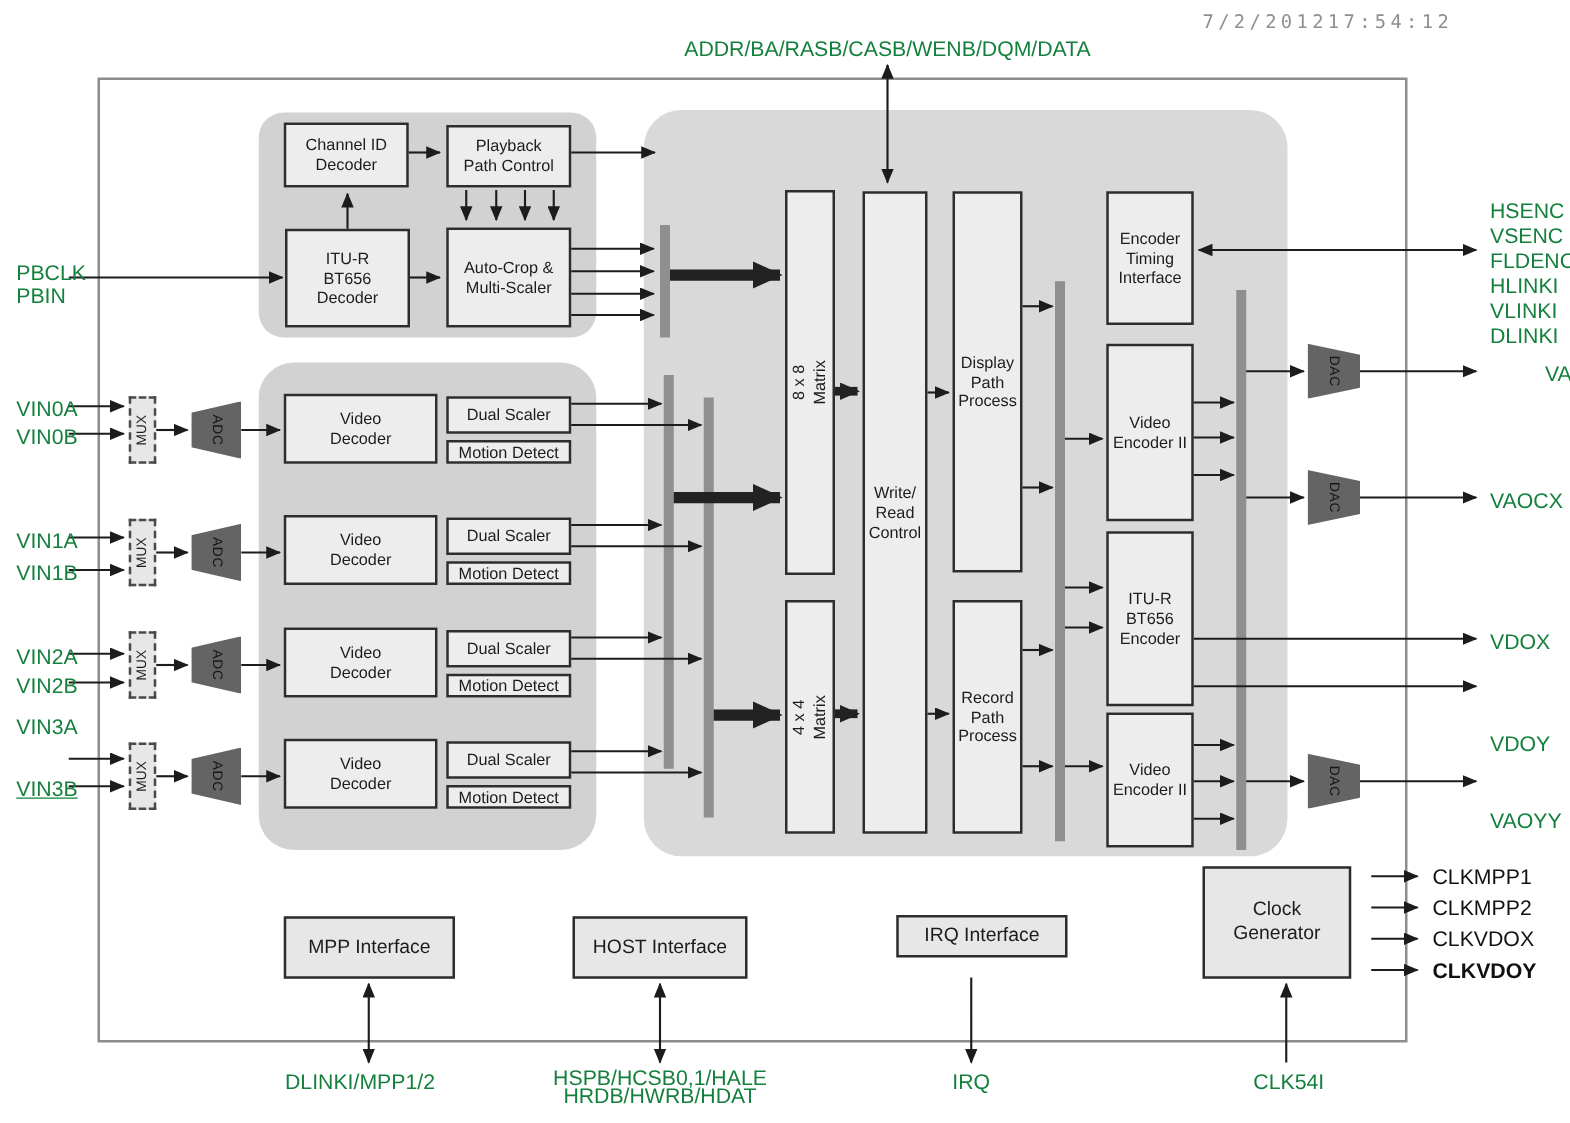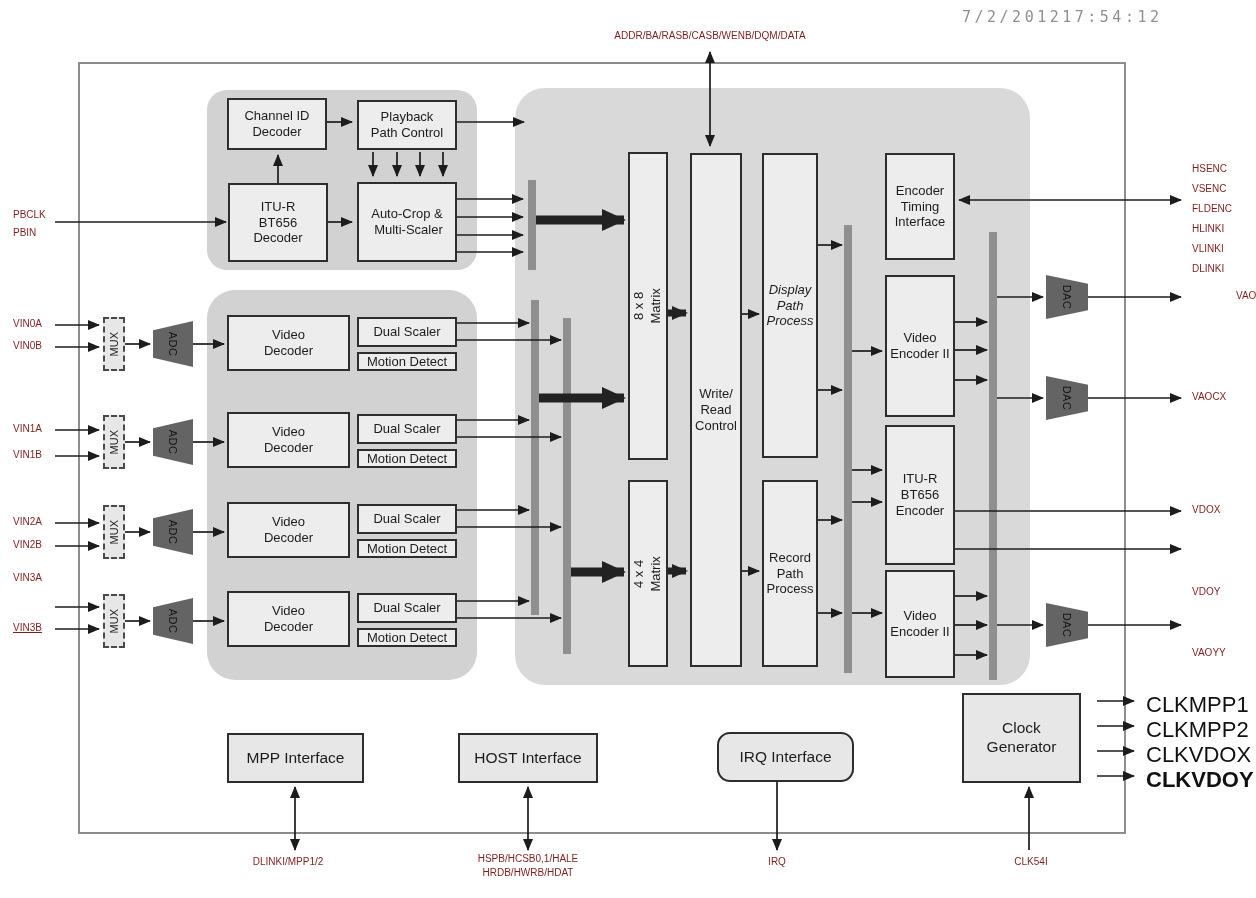--- a/index.html
+++ b/index.html
@@ -10,23 +10,23 @@
   .box{position:absolute;background:#ededed;border:2px solid #2d2d2d;box-sizing:border-box;
        display:flex;align-items:center;justify-content:center;text-align:center;
        font-size:13px;line-height:1.22;color:#1c1c1c;white-space:pre-line;z-index:2;}
   .ifbox{font-size:15.5px;background:#e7e7e7;}
   .muxbox{background:#e7e7e7;border:2px dashed #4a4a4a;}
   .rot{transform:rotate(-90deg);white-space:pre;text-align:center;line-height:1.3;}
   .trap{position:absolute;background:#646464;display:flex;align-items:center;justify-content:center;z-index:2;}
   .trap span{transform:rotate(90deg);font-size:11px;color:#15151a;letter-spacing:0.5px;}
   .adc{clip-path:polygon(0% 20%,100% 0%,100% 100%,0% 80%);}
   .dac{clip-path:polygon(0% 0%,100% 20%,100% 80%,0% 100%);}
-  .lbl{position:absolute;font-size:10px;color:#7f1d1d;white-space:pre-line;z-index:4;}
+  .lbl{position:absolute;font-size:17px;color:#15803d;white-space:pre-line;z-index:4;}
   .ctr{text-align:center;}
-  .clklbl{font-size:22px;color:#111;}
+  .clklbl{font-size:17px;color:#111;}
   .stamp{font-family:"DejaVu Sans Mono",monospace;font-size:15px;color:#8f8f8f;letter-spacing:3.5px;}
   svg.wires{position:absolute;left:0;top:0;z-index:3;pointer-events:none;}
   .ln{stroke:#1c1c1c;stroke-width:1.7;fill:none;}
   .thick{stroke:#222;stroke-width:9;fill:none;}
   .med{stroke:#222;stroke-width:7;fill:none;}
   .bus{fill:#8f8f8f;}
 </style>
 </head>
 <body>
 
@@ -157,21 +157,21 @@
     </g>
   </svg>
 
   <div class="box" style="left:227px;top:98px;width:100px;height:52px;">Channel ID
 Decoder</div>
   <div class="box" style="left:357px;top:100px;width:100px;height:50px;">Playback
 Path Control</div>
   <div class="box" style="left:228px;top:183px;width:100px;height:79px;">ITU-R
 BT656
 Decoder</div>
-  <div class="box" style="left:357px;top:182px;width:100px;height:80px;text-align:right;">Auto-Crop &amp;
+  <div class="box" style="left:357px;top:182px;width:100px;height:80px;">Auto-Crop &amp;
 Multi-Scaler</div>
 
   <div class="box muxbox" style="left:103px;top:317px;width:22px;height:54px;"><span class="rot" style="font-size:11px;">MUX</span></div>
   <div class="trap adc" style="left:153px;top:321px;width:40px;height:46px;">
       <span>ADC</span>
     </div>
   <div class="box" style="left:227px;top:315px;width:123px;height:56px;">Video
 Decoder</div>
   <div class="box" style="left:357px;top:317px;width:100px;height:30px;">Dual Scaler</div>
   <div class="box" style="left:357px;top:352px;width:100px;height:19px;">Motion Detect</div>
@@ -203,21 +203,21 @@
   <div class="box" style="left:357px;top:593px;width:100px;height:30px;">Dual Scaler</div>
   <div class="box" style="left:357px;top:628px;width:100px;height:19px;">Motion Detect</div>
 
   <div class="box" style="left:628px;top:152px;width:40px;height:308px;"><span class="rot">8 x 8
 Matrix</span></div>
   <div class="box" style="left:628px;top:480px;width:40px;height:187px;"><span class="rot">4 x 4
 Matrix</span></div>
   <div class="box" style="left:690px;top:153px;width:52px;height:514px;">Write/
 Read
 Control</div>
-  <div class="box" style="left:762px;top:153px;width:56px;height:305px;font-style:italic;">Display
+  <div class="box" style="left:762px;top:153px;width:56px;height:305px;">Display
 Path
 Process</div>
   <div class="box" style="left:762px;top:480px;width:56px;height:187px;">Record
 Path
 Process</div>
 
   <div class="box" style="left:885px;top:153px;width:70px;height:107px;">Encoder
 Timing
 Interface</div>
   <div class="box" style="left:885px;top:275px;width:70px;height:142px;">Video
@@ -232,21 +232,21 @@
     </div>
   <div class="trap dac" style="left:1046px;top:376px;width:42px;height:44px;">
       <span>DAC</span>
     </div>
   <div class="trap dac" style="left:1046px;top:603px;width:42px;height:44px;">
       <span>DAC</span>
     </div>
 
   <div class="box ifbox" style="left:227px;top:733px;width:137px;height:50px;">MPP Interface</div>
   <div class="box ifbox" style="left:458px;top:733px;width:140px;height:50px;">HOST Interface</div>
-  <div class="box ifbox" style="left:717px;top:732px;width:137px;height:50px;border-radius:13px;">IRQ Interface</div>
+  <div class="box ifbox" style="left:717px;top:732px;width:137px;height:34px;">IRQ Interface</div>
   <div class="box ifbox" style="left:962px;top:693px;width:119px;height:90px;">Clock
 Generator</div>
 
   <div class="lbl stamp" style="left:962px;top:8px;width:260px;">7/2/201217:54:12</div>
   <div class="lbl ctr" style="left:512px;top:30px;width:396px;">ADDR/BA/RASB/CASB/WENB/DQM/DATA</div>
 
   <div class="lbl" style="left:13px;top:209px;width:50px;">PBCLK</div>
   <div class="lbl" style="left:13px;top:227px;width:50px;">PBIN</div>
 
   <div class="lbl" style="left:13px;top:318px;width:50px;">VIN0A</div>

